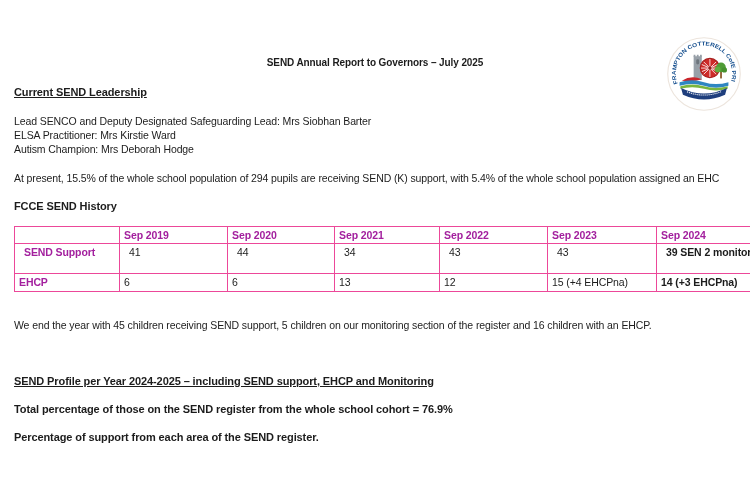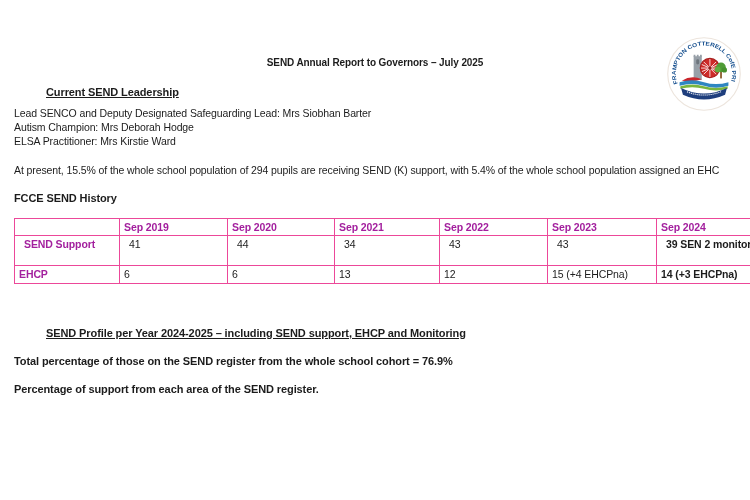--- a/index.html
+++ b/index.html
@@ -21,28 +21,27 @@
     font-size: 10px;
   }
 
   .content { margin-left: 14px; }
 
   .heading-underline {
     margin-top: 15px;
     font-weight: bold;
     font-size: 11px;
     text-decoration: underline;
-    margin-left: 32px;
   }
   .heading-plain {
     font-weight: bold;
     font-size: 11px;
   }
 
-  .leadership-lines { margin-top: 7px; }
+  .leadership-lines { margin-top: 15px; }
   .leadership-lines div { height: 14px; }
 
   .h-profile { margin-top: 16px; }
   .para-truncate {
     margin-top: 15px;
     white-space: nowrap;
     overflow: hidden;
     width: 736px;
   }
   .h-history { margin-top: 14px; }
@@ -142,22 +141,22 @@
     </svg>
   </div>
 
   <div class="doc-title">SEND Annual Report to Governors – July 2025</div>
 
   <div class="content">
 
     <div class="heading-underline">Current SEND Leadership</div>
     <div class="leadership-lines">
       <div>Lead SENCO and Deputy Designated Safeguarding Lead: Mrs Siobhan Barter</div>
+      <div>ELSA Practitioner: Mrs Kirstie Ward</div>
       <div>Autism Champion: Mrs Deborah Hodge</div>
-      <div>ELSA Practitioner: Mrs Kirstie Ward</div>
     </div>
 
     <div class="para-truncate">At present, 15.5% of the whole school population of 294 pupils are receiving SEND (K) support, with 5.4% of the whole school population assigned an EHC</div>
     <div class="heading-plain h-history">FCCE SEND History</div>
 
     <table class="history">
       <colgroup>
         <col style="width:105px">
           <col style="width:108px">
           <col style="width:107px">
@@ -193,19 +192,20 @@
           <td>6</td>
           <td>6</td>
           <td>13</td>
           <td>12</td>
           <td>15 (+4 EHCPna)</td>
           <td class="cell-bold">14 (+3 EHCPna)</td>
         </tr>
       </tbody>
     </table>
 
+    <div class="summary-line">We end the year with 45 children receiving SEND support, 5 children on our monitoring section of the register and 16 children with an EHCP.</div>
 
     <div class="heading-underline h-per-year">SEND Profile per Year 2024-2025 – including SEND support, EHCP and Monitoring</div>
     <div class="bold-line">Total percentage of those on the SEND register from the whole school cohort = 76.9%</div>
     <div class="bold-line">Percentage of support from each area of the SEND register.</div>
   </div>
 
 </div>
 
 </body></html>

